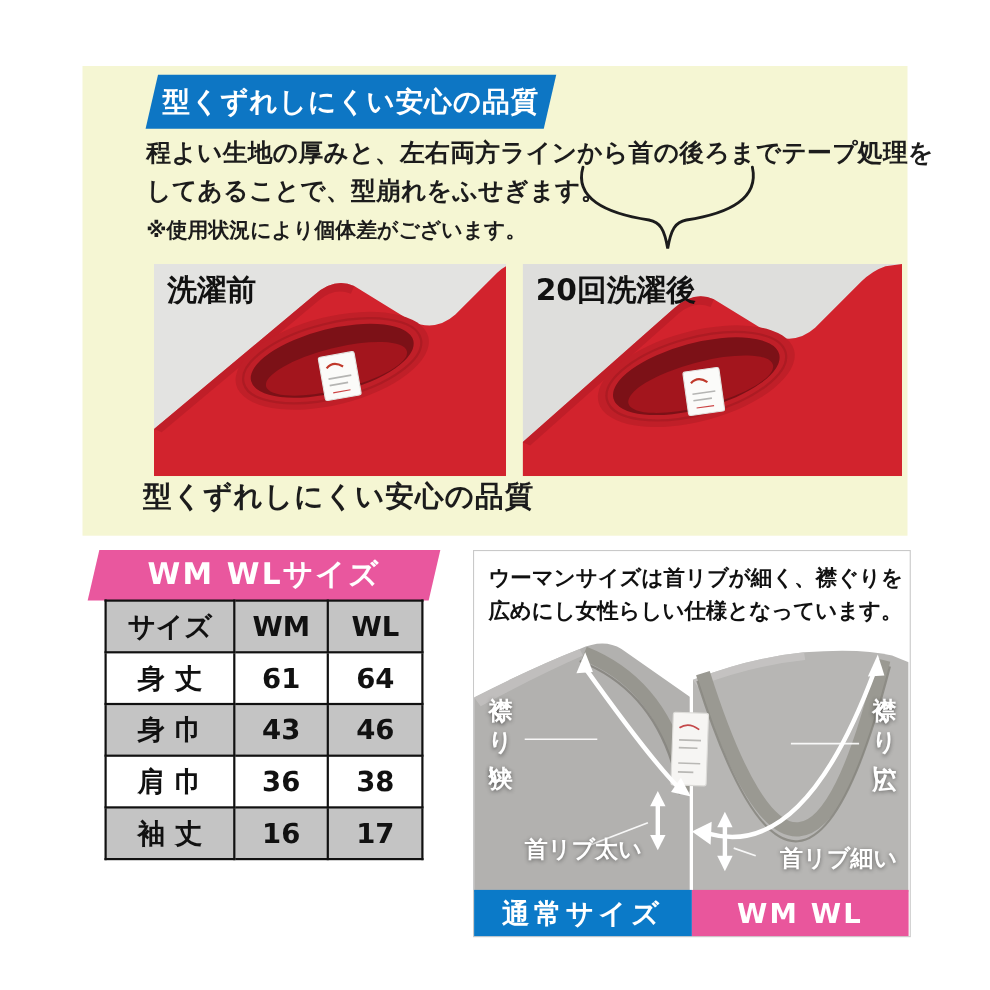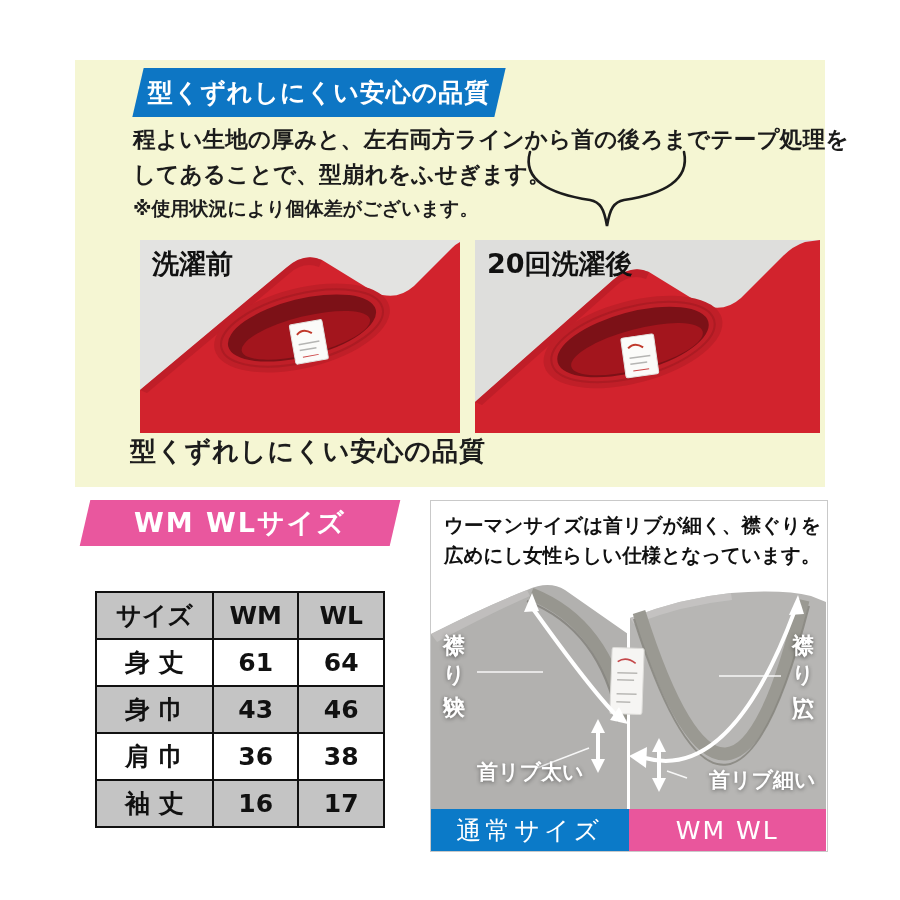--- a/index.html
+++ b/index.html
@@ -32,40 +32,40 @@
   .photo.after{left:400px;width:345px;}
   .photo svg{position:absolute;inset:0;}
   .photo-label{position:absolute;left:12px;top:6px;font-size:27px;font-weight:700;color:#111;z-index:2;}
   .q-caption{position:absolute;left:55px;top:374px;font-size:26px;font-weight:700;color:#1c1c1c;letter-spacing:1px;}
 
   
   .size-banner{position:absolute;left:85px;top:500px;width:310px;height:46px;}
   .size-banner .bg{position:absolute;inset:0;background:var(--accent-pink);transform:skewX(-13deg);}
   .size-banner .label{position:relative;z-index:1;color:#fff;font-size:27px;font-weight:700;text-align:center;line-height:46px;letter-spacing:2px;}
 
-  table.size-table{position:absolute;left:95px;top:591px;width:290px;border-collapse:collapse;}
+  table.size-table{position:absolute;left:95px;top:545px;width:290px;border-collapse:collapse;}
   .size-table th,.size-table td{border:2.5px solid #111;text-align:center;font-weight:700;color:#111;font-size:25px;height:47px;background:#fff;}
   .size-table .c1{width:118px;}
   .size-table .c2{width:86px;}
   .size-table .c3{width:86px;}
   .size-table tr.gray th,.size-table tr.gray td{background:var(--table-gray);}
 
   
   .woman-panel{position:absolute;left:430px;top:500px;width:398px;height:352px;background:#fff;border:1.5px solid #c9c9c9;}
   .w-desc{position:absolute;left:13px;top:10px;font-size:19.5px;font-weight:700;color:#111;line-height:30px;white-space:nowrap;}
   .w-collage{position:absolute;left:0;top:71px;width:395px;height:239px;}
   .w-collage svg{position:absolute;inset:0;}
   .v-label{position:absolute;writing-mode:vertical-rl;color:#fff;font-size:22px;font-weight:700;letter-spacing:4px;text-shadow:0 1px 4px rgba(0,0,0,.45);z-index:2;}
   .v-label.left{left:8px;top:44px;}
   .v-label.right{right:8px;top:44px;}
   .h-label{position:absolute;color:#fff;font-size:21px;font-weight:700;text-shadow:0 1px 4px rgba(0,0,0,.45);z-index:2;}
   .h-label.left{left:26px;top:186px;margin-left:20px;}
   .h-label.right{left:246px;top:194px;margin-left:32px;}
   .w-bars{position:absolute;left:0;bottom:0;width:395px;height:42px;display:flex;z-index:3;}
-  .w-bar{flex:1;display:flex;align-items:center;justify-content:center;color:#fff;font-size:25px;font-weight:400;}
+  .w-bar{flex:1;display:flex;align-items:center;justify-content:center;color:#fff;font-size:25px;font-weight:700;}
   .w-bar.blue{background:var(--bar-blue);letter-spacing:4px;}
   .w-bar.pink{background:var(--bar-pink);letter-spacing:2px;}
 </style>
 </head>
 <body>
 
 <div class="stage">
 
   <section class="quality-panel">
 

